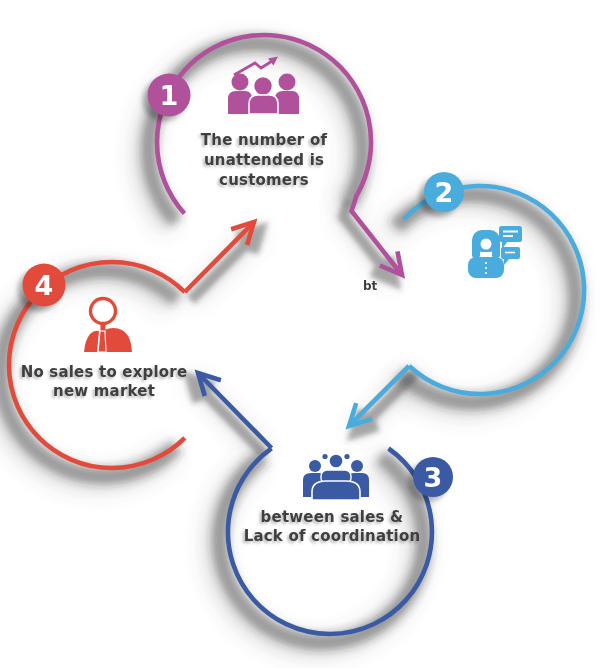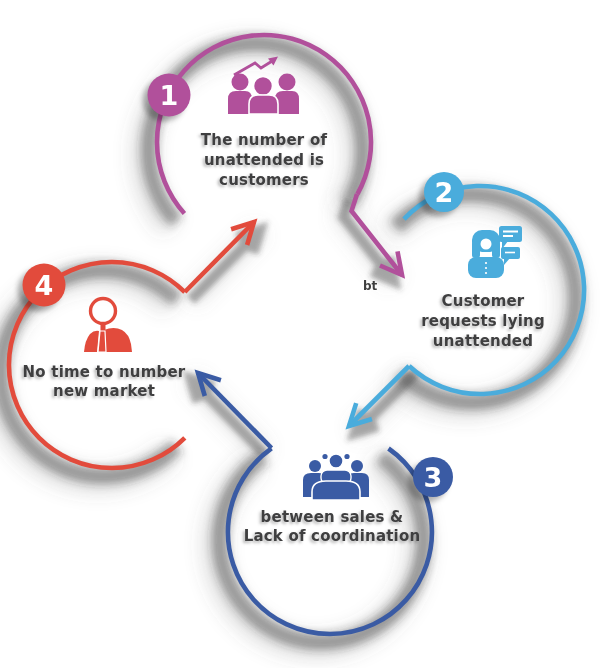--- a/index.html
+++ b/index.html
@@ -161,29 +161,24 @@
     <path d="M 104 330 Q 114 326 122 330 Q 129 334 131 344 L 132 352 L 104 352 Z"></path>
     <path d="M 100 331 L 105 331 L 106 352 L 98 352 Z" stroke="#ffffff" stroke-width="1.2"></path>
   </g>
 </svg>
 
 <div class="step-text" style="left:174px;top:130px;width:180px;">
   <span>The number of</span>
   <span>unattended is</span>
   <span>customers</span>
 </div>
-<div class="step-text" style="left:393px;top:291px;width:180px;">
-  <span>Customer</span>
-  <span>requests lying</span>
-  <span>unattended</span>
-</div>
 <div class="step-text" style="left:227px;top:508px;width:210px;line-height:19px;">
   <span>between sales &amp;</span>
   <span>Lack of coordination</span>
 </div>
 <div class="step-text" style="left:9px;top:363px;width:190px;line-height:19px;">
-  <span>No time to number</span>
+  <span>No sales to explore</span>
   <span>new market</span>
 </div>
 
 <div class="wm">bt</div>
 
 </div>
 
 </body></html>

